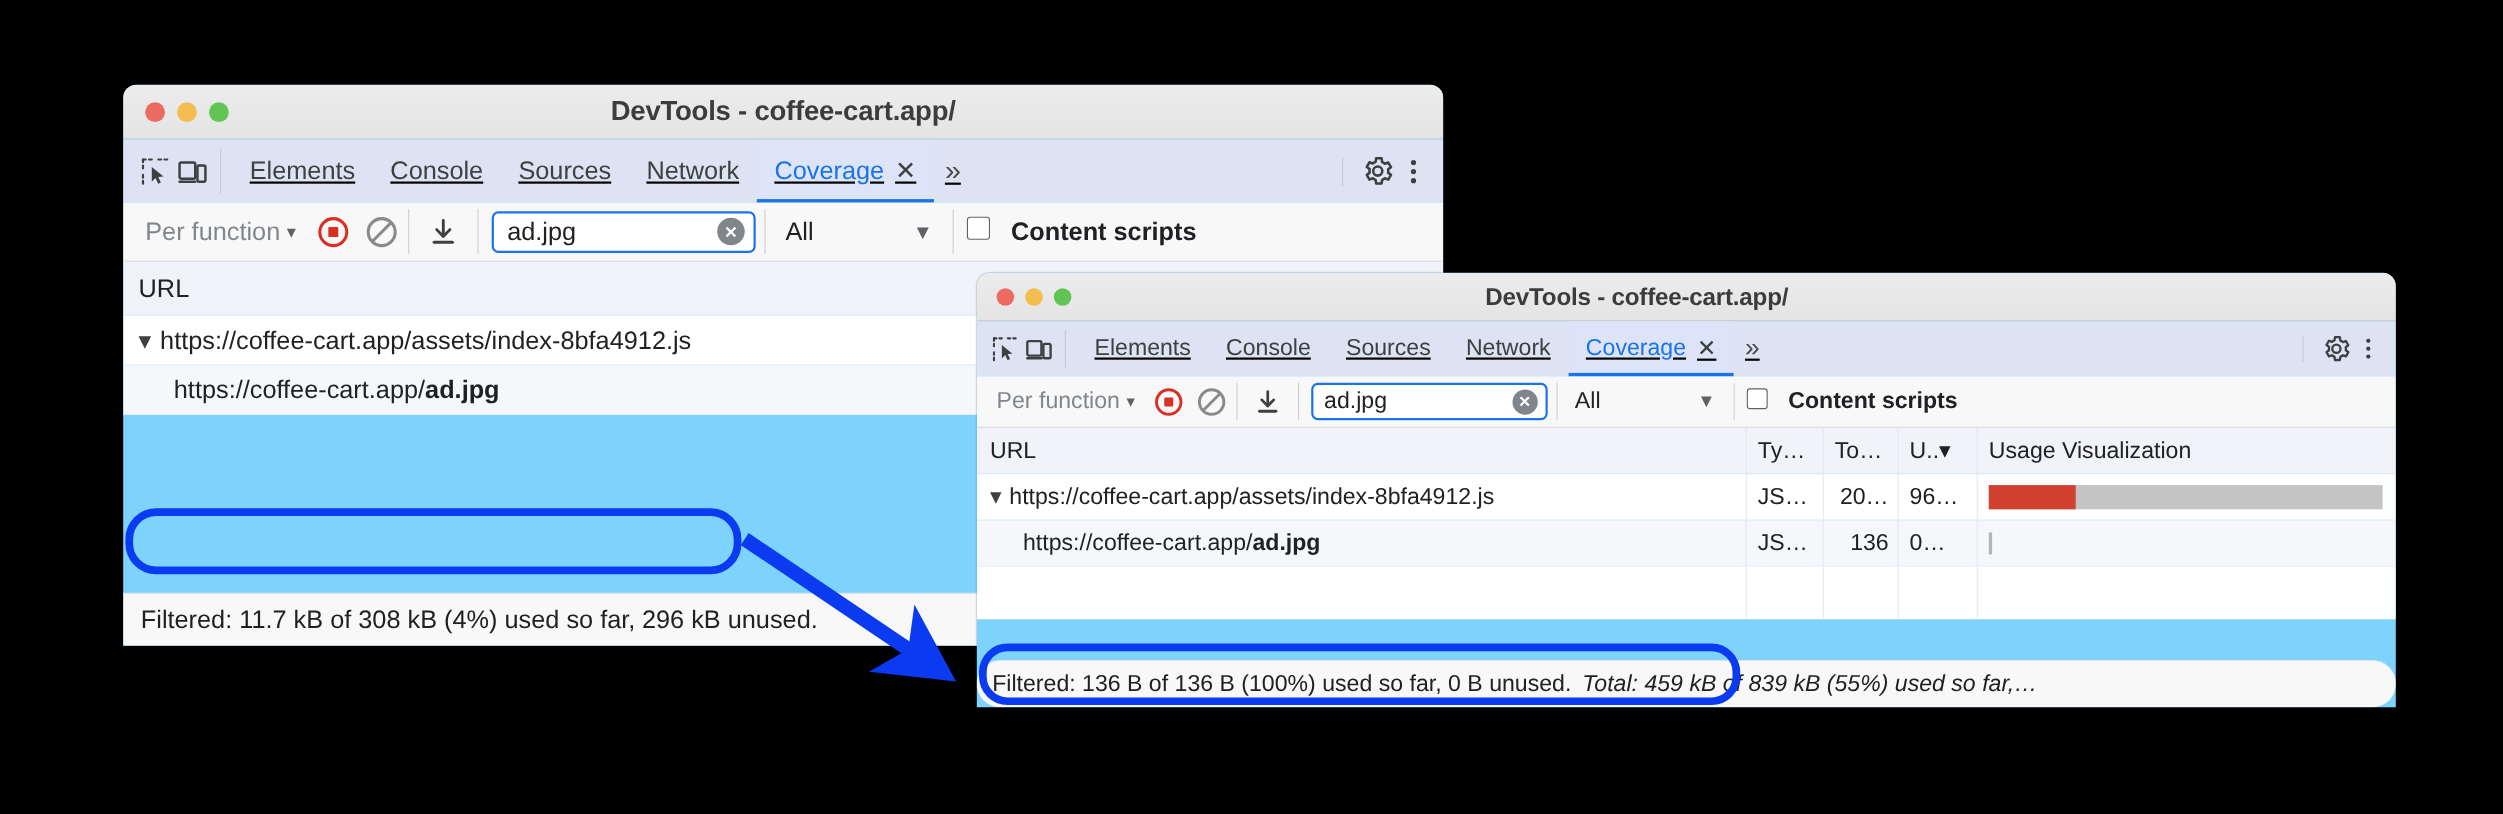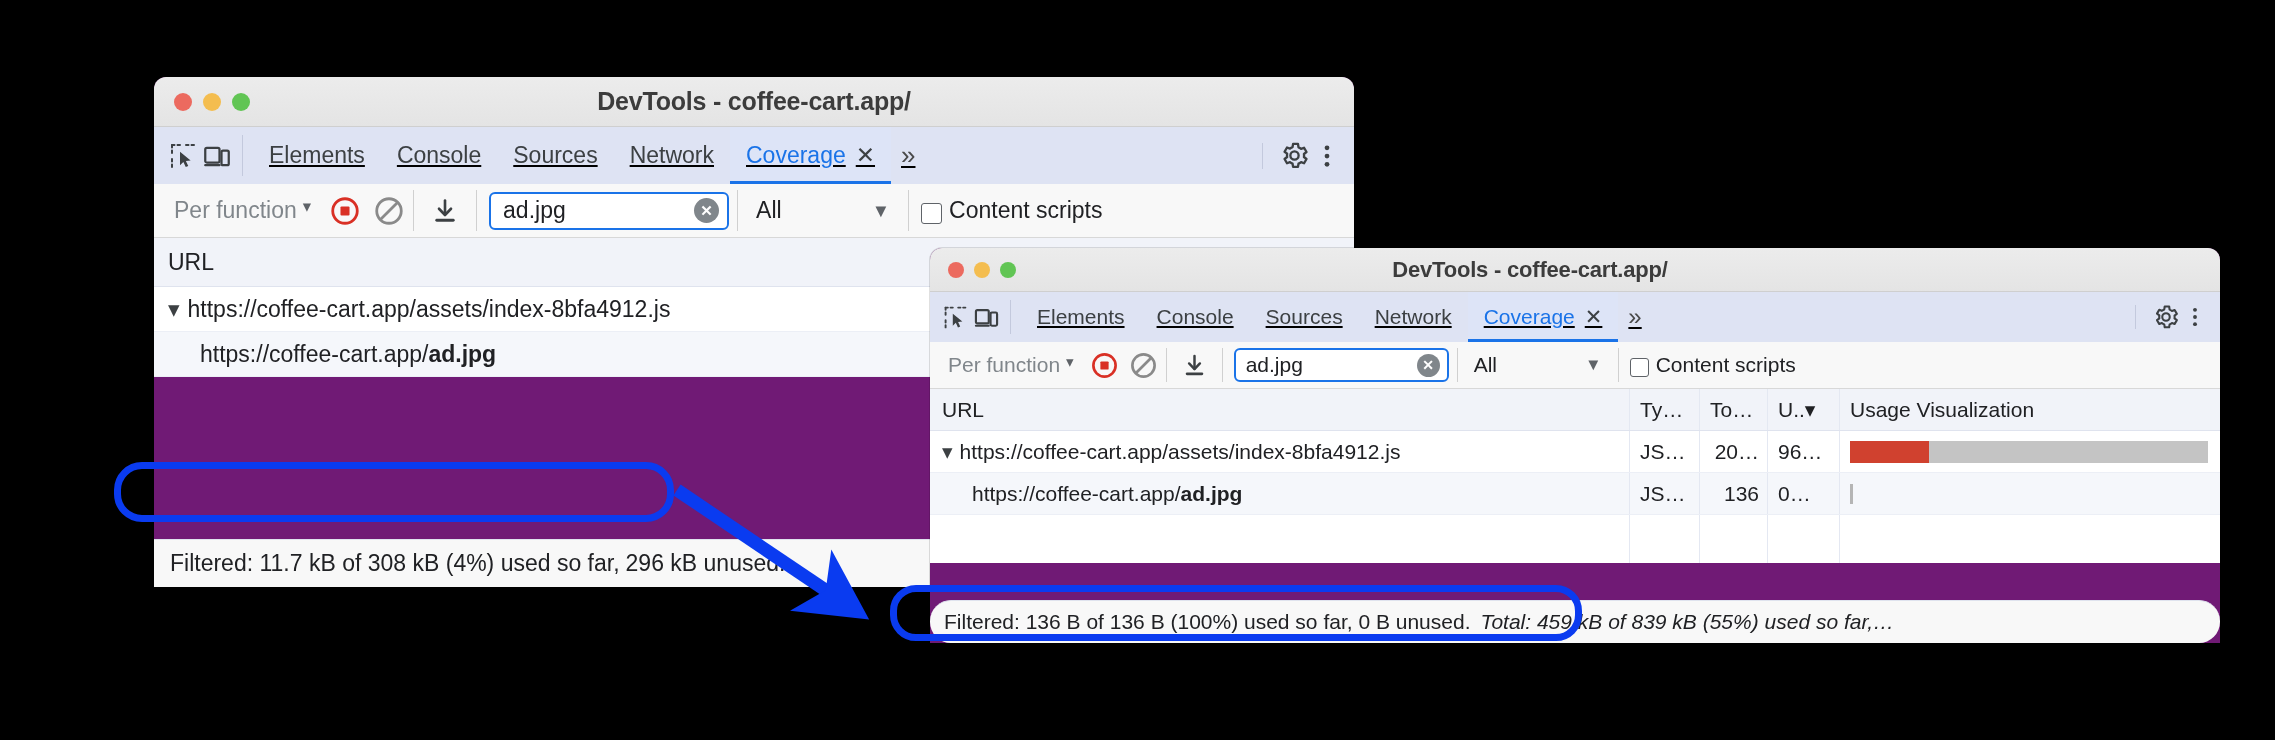--- a/index.html
+++ b/index.html
@@ -9,25 +9,24 @@
     height: 740px;
     background: #000000;
     font-family: "Liberation Sans", sans-serif;
     overflow: hidden;
     position: relative;
   }
 
   
   .window {
     position: absolute;
-    background: #701a75;
+    background: #7dd3fc;
     border-radius: 12px 12px 0 0;
     overflow: hidden;
     box-shadow: 0 0 0 1px rgba(0,0,0,0.12);
-    margin-left: 42px;
   }
   .titlebar {
     height: 50px;
     background: linear-gradient(#ececec, #e4e4e4);
     border-bottom: 1px solid #cfcfcf;
     display: flex;
     align-items: center;
     position: relative;
   }
   .traffic {
@@ -106,20 +105,21 @@
   .toolbar {
     background: #f8f8f8;
     border-bottom: 1px solid #d8d8d8;
     display: flex;
     align-items: center;
     gap: 0;
     white-space: nowrap;
   }
   .dropdown {
     display: flex;
+    align-items: center;
     gap: 6px;
     color: #80868b;
     cursor: pointer;
     padding: 0 10px;
   }
   .caret { font-size: 0.72em; color: #5f6368; }
   .tb-sep { width: 1px; background: #d0d0d0; align-self: stretch; margin: 6px 8px; }
   .filter-input {
     display: flex;
     align-items: center;
@@ -134,21 +134,21 @@
     background: #80868b;
     color: #ffffff;
     display: flex;
     align-items: center;
     justify-content: center;
     font-weight: bold;
     cursor: pointer;
     flex: none;
   }
   .sel-all { display: flex; align-items: center; justify-content: space-between; cursor: pointer; color: #202124; }
-  .cbwrap { display: flex; align-items: flex-end; gap: 7px; cursor: pointer; color: #202124; }
+  .cbwrap { display: flex; align-items: flex-start; gap: 19px; cursor: pointer; color: #202124; font-weight: bold; }
   .cbox { border: 1.6px solid #5f6368; border-radius: 3px; background: #fff; flex: none; }
 
   
   .grid-header {
     background: #f1f3f9;
     border-bottom: 1px solid #dfe3ee;
     display: flex;
     color: #202124;
   }
   .grid-header .cell { display: flex; align-items: center; overflow: hidden; }

